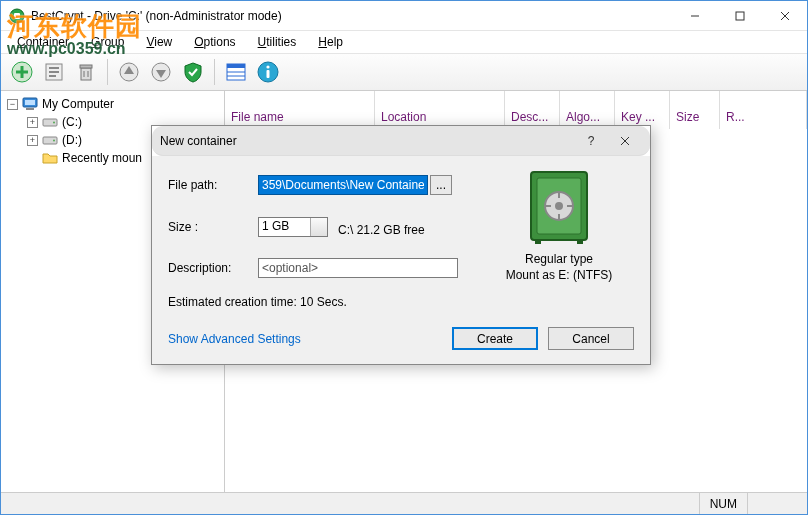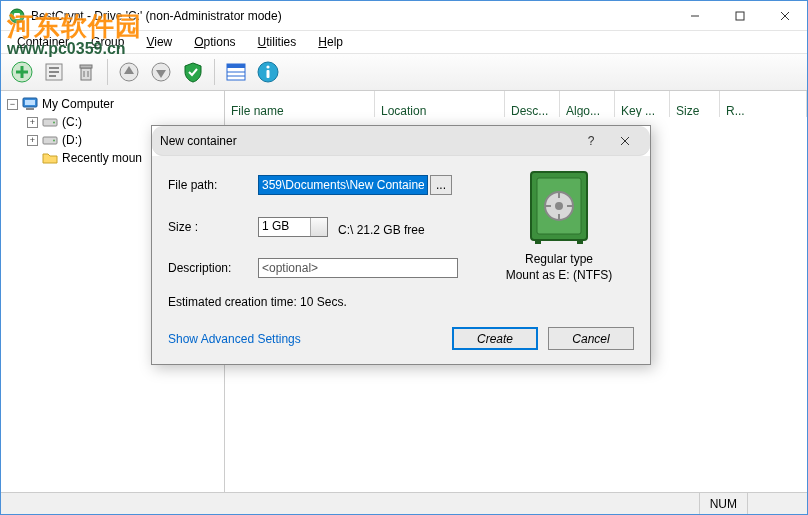--- a/index.html
+++ b/index.html
@@ -26,21 +26,21 @@
 .main { display: flex; height: calc(100% - 30px - 22px - 38px - 22px); }
 .tree-panel { width: 224px; border-right: 1px solid #ccc; padding: 4px 2px; background: #fff; }
 .tree-row { display: flex; align-items: center; height: 18px; padding-left: 4px; gap: 2px; }
 .tree-row.indent1 { padding-left: 24px; }
 .expander { width: 11px; height: 11px; border: 1px solid #888; display: inline-flex; align-items: center; justify-content: center; font-size: 9px; line-height: 1; color: #444; background: #fff; }
 .tree-icon { width: 16px; height: 16px; margin: 0 2px; }
 .tree-label { white-space: nowrap; }
 
 .list-panel { flex: 1; background: #fff; }
 .list-header { display: flex; height: 23px; border-bottom: 1px solid #ddd; }
-.list-header .col { border-right: 1px solid #ddd; padding: 13px 6px; color: #14532d; background: #fff; overflow: hidden; white-space: nowrap; }
+.list-header .col { border-right: 1px solid #ddd; padding: 19px 6px; color: #701a75; background: #fff; overflow: hidden; white-space: nowrap; }
 
 
 .statusbar { height: 22px; border-top: 1px solid #ccc; display: flex; align-items: center; background: #f0f0f0; }
 .statusbar .cell { border-left: 1px solid #ccc; padding: 0 10px; height: 100%; display: flex; align-items: center; }
 .statusbar .spacer { flex: 1; }
 
 
 .dialog { position: absolute; left: 150px; top: 124px; width: 500px; background: #fff; border: 1px solid #888; box-shadow: 3px 3px 14px rgba(0,0,0,0.25); }
 .dialog .dlg-title { height: 30px; display: flex; align-items: center; padding: 0 8px; border-bottom: 1px solid #ddd; background: #e5e5e5; border-radius: 11px; }
 .dialog .dlg-title .t { flex: 1; }
@@ -57,21 +57,21 @@
 .dlg-spinner .arr-up { top: 3px; border-bottom: 4px solid #333; }
 .dlg-spinner .arr-dn { bottom: 3px; border-top: 4px solid #333; }
 .browse-btn { width: 22px; height: 20px; border: 1px solid #888; background: #e9e9e9; display: inline-flex; align-items: center; justify-content: center; margin-left: 2px; }
 .safe-box { grid-row: 1 / span 3; grid-column: 3; display: flex; flex-direction: column; align-items: center; justify-content: center; gap: 6px; }
 .safe-icon { width: 64px; height: 76px; }
 .safe-caption { text-align: center; line-height: 1.3; }
 .dlg-est { grid-column: 1 / span 2; color: #000; }
 .dlg-footer { display: flex; align-items: center; margin-top: 18px; }
 .link { color: #0066cc; cursor: pointer; }
 .dlg-footer .spacer { flex: 1; }
-.btn { width: 86px; height: 23px; border: 1px solid #888; background: #e9e9e9; display: inline-flex; align-items: center; justify-content: center; margin-left: 10px; font-style: italic; }
+.btn { width: 86px; height: 23px; border: 1px solid #888; background: #e9e9e9; display: inline-flex; align-items: center; justify-content: center; margin-left: 10px; }
 .btn.primary { border: 2px solid #0078d7; }
 
 
 .watermark { position: absolute; left: 6px; top: 8px; pointer-events: none; opacity: 0.9; }
 .watermark .cn { color: #ff8a00; font-size: 26px; font-weight: bold; letter-spacing: 1px; text-shadow: 0 0 2px #fff; }
 .watermark .url { color: #14532d; font-size: 16px; font-weight: bold; text-shadow: 0 0 2px #fff; margin-top: -4px; }
 </style>
 </head>
 <body>
 

